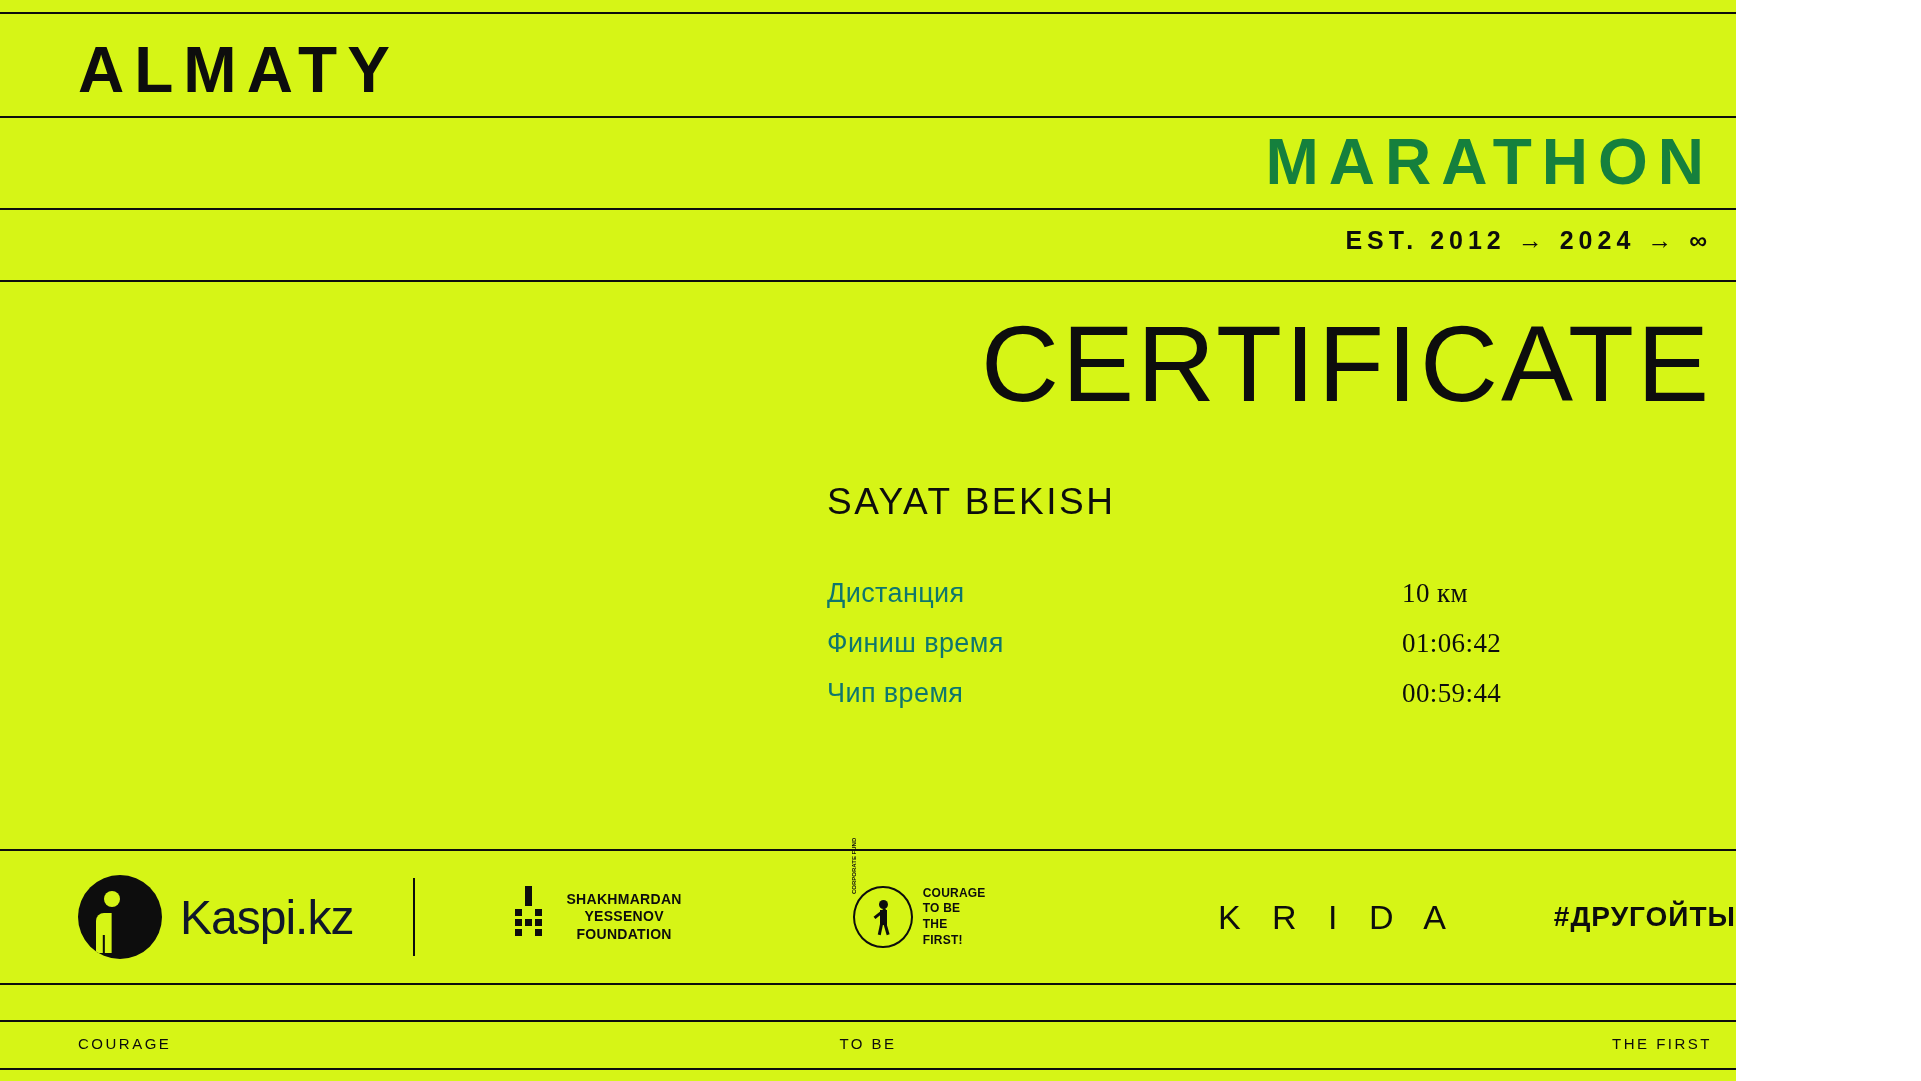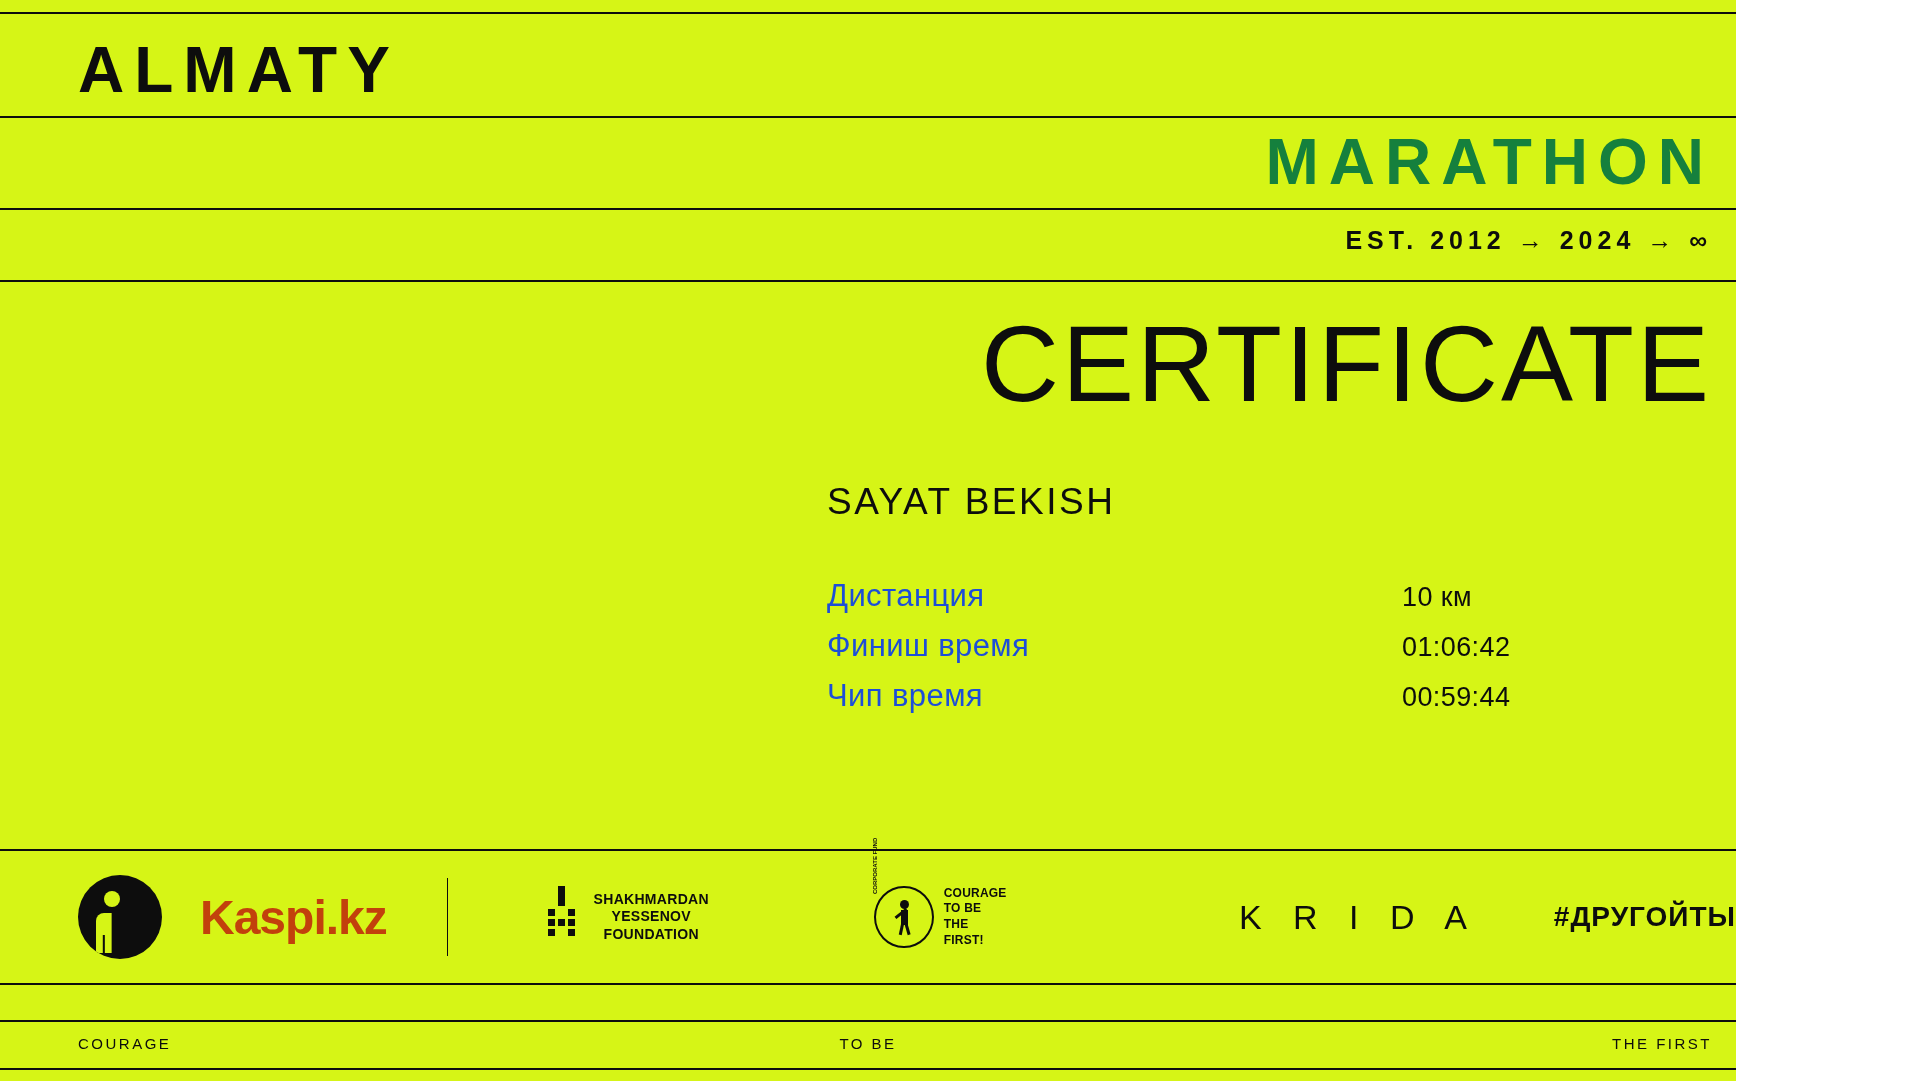--- a/index.html
+++ b/index.html
@@ -100,30 +100,31 @@
     left: 827px;
     width: 800px;
   }
   .result-row {
     display: flex;
     align-items: baseline;
     height: 50px;
   }
   .result-label {
     width: 575px;
-    font-size: 31px;
-    color: #1d4ed8;
+    font-size: 27px;
+    color: #0f766e;
     letter-spacing: 0.4px;
     white-space: nowrap;
   }
   .result-value {
     font-size: 27px;
     color: #0d0d0d;
     letter-spacing: 0.4px;
     white-space: nowrap;
+    font-family: Liberation Serif, serif;
   }
 
   
   .sponsors {
     position: absolute;
     top: 851px;
     left: 0;
     width: 100%;
     height: 132px;
     display: flex;
@@ -164,24 +165,23 @@
     left: 18px;
     top: 38px;
     width: 34px;
     height: 40px;
     background: #d6f516;
     border-radius: 8px 8px 0 0;
     clip-path: polygon(0 0, 46% 0, 46% 100%, 26% 100%, 26% 55%, 20% 55%, 20% 100%, 0 100%, 0 0);
   }
   .kaspi-text {
     font-size: 48px;
-    font-weight: 700;
+    font-weight: 400;
     letter-spacing: -1px;
-    color: #c2410c;
-    margin-left: 20px;
+    color: #0f172a;
   }
   .divider-v {
     width: 2px;
     height: 78px;
     background: #0d0d0d;
     margin-left: 60px;
   }
   .yessenov {
     margin-left: 100px;
     display: flex;
@@ -274,21 +274,21 @@
     letter-spacing: 0.2px;
   }
   .krida {
     margin-left: 230px;
     font-size: 34px;
     font-weight: 400;
     letter-spacing: 11px;
     white-space: nowrap;
   }
   .drugoity {
-    margin-left: 76px;
+    margin-left: 97px;
     font-size: 28px;
     font-weight: 800;
     letter-spacing: 1px;
     white-space: nowrap;
   }
 
   
   .slogan {
     position: absolute;
     top: 1035px;

